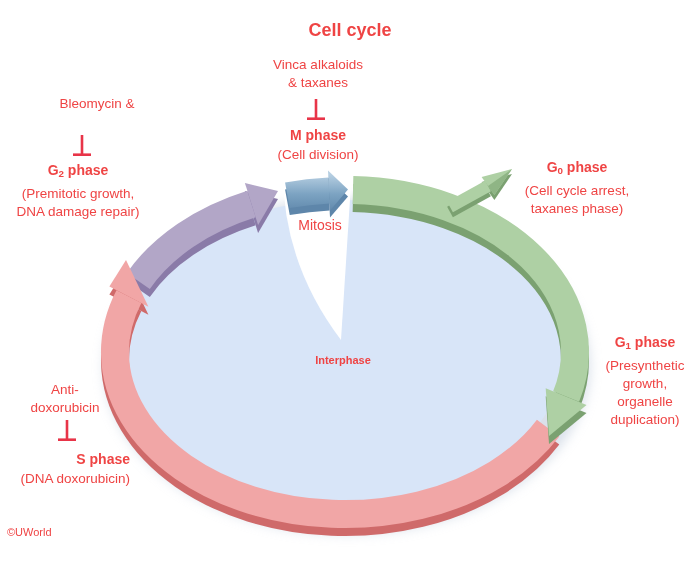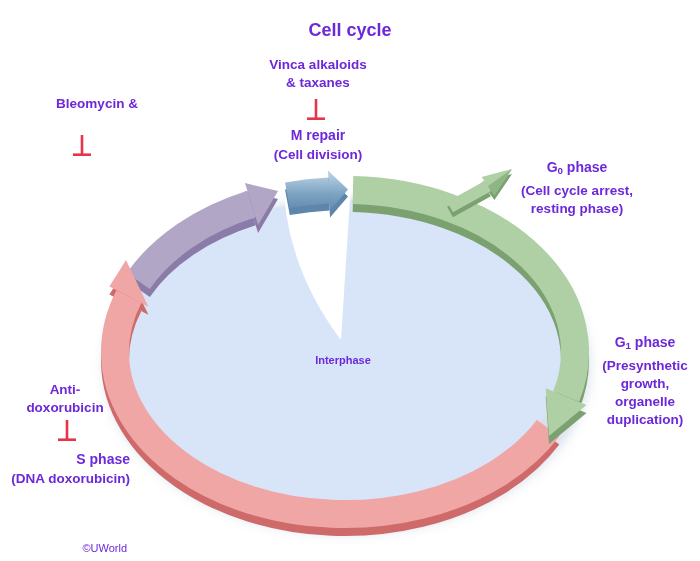--- a/index.html
+++ b/index.html
@@ -1,22 +1,22 @@
 <!DOCTYPE html>
 <html><head>
 <meta charset="utf-8">
 <style>
   html,body{margin:0;padding:0;background:#ffffff;}
   .stage{
     position:relative;width:700px;height:561px;background:#ffffff;overflow:hidden;
     font-family:"Liberation Sans","DejaVu Sans",sans-serif;color:#141414;
   }
   .stage svg.diagram{position:absolute;left:0;top:0;}
-  .lbl{position:absolute;font-size:13.5px;line-height:18px;text-align:center;color:#6d28d9;}
-  .lbl .line{white-space:nowrap;font-weight:bold;}
+  .lbl{position:absolute;font-size:13.5px;line-height:18px;text-align:center;color:#ef4444;}
+  .lbl .line{white-space:nowrap;}
   .phase-name{font-size:14px;font-weight:bold;margin-bottom:2px;white-space:nowrap;}
   .title{font-size:18px;font-weight:bold;line-height:22px;}
   .mitosis{font-size:14px;}
   .interphase{font-size:11px;font-weight:bold;}
   .copyright{font-size:11px;line-height:13px;text-align:left;}
   sub.ph{font-size:0.7em;vertical-align:-0.22em;font-weight:bold;}
   .inhibit{position:absolute;}
 </style>
 </head>
 <body>
@@ -94,38 +94,43 @@
     <div class="line">Vinca alkaloids</div>
     <div class="line">&amp; taxanes</div>
   </div>
   <svg class="inhibit" style="left:305px;top:97px;" width="22" height="26" viewBox="0 0 22 26">
     <g fill="none" stroke-width="2.6" stroke="#e83448">
       <line x1="11" y1="2" x2="11" y2="21"></line>
       <line x1="2" y1="21.7" x2="20" y2="21.7"></line>
     </g>
   </svg>
   <div class="lbl" style="left:238px;top:126px;width:160px;">
-    <div class="phase-name">M repair</div>
+    <div class="phase-name">M phase</div>
     <div class="line">(Cell division)</div>
   </div>
 
   <div class="lbl" style="left:17px;top:95px;width:160px;text-align:center;">
     <div class="line">Bleomycin &amp;</div>
   </div>
   <svg class="inhibit" style="left:71px;top:133px;" width="22" height="26" viewBox="0 0 22 26">
     <g fill="none" stroke-width="2.6" stroke="#e83448">
       <line x1="11" y1="2" x2="11" y2="21"></line>
       <line x1="2" y1="21.7" x2="20" y2="21.7"></line>
     </g>
   </svg>
+  <div class="lbl" style="left:0px;top:161px;width:156px;">
+    <div class="phase-name"><span>G</span><sub class="ph">2</sub><span> phase</span></div>
+    <div class="line">(Premitotic growth,</div>
+    <div class="line">DNA damage repair)</div>
+  </div>
 
   <div class="lbl" style="left:497px;top:158px;width:160px;">
     <div class="phase-name"><span>G</span><sub class="ph">0</sub><span> phase</span></div>
     <div class="line">(Cell cycle arrest,</div>
-    <div class="line">resting phase)</div>
+    <div class="line">taxanes phase)</div>
   </div>
 
   <div class="lbl" style="left:587px;top:333px;width:116px;">
     <div class="phase-name"><span>G</span><sub class="ph">1</sub><span> phase</span></div>
     <div class="line">(Presynthetic</div>
     <div class="line">growth,</div>
     <div class="line">organelle</div>
     <div class="line">duplication)</div>
   </div>
 
@@ -137,17 +142,18 @@
     <g fill="none" stroke-width="2.6" stroke="#e83448">
       <line x1="11" y1="2" x2="11" y2="21"></line>
       <line x1="2" y1="21.7" x2="20" y2="21.7"></line>
     </g>
   </svg>
   <div class="lbl" style="left:4px;top:450px;width:126px;text-align:right;">
     <div class="phase-name">S phase</div>
     <div class="line">(DNA doxorubicin)</div>
   </div>
 
+  <div class="lbl mitosis" style="left:270px;top:216px;width:100px;">Mitosis</div>
   <div class="lbl interphase" style="left:283px;top:351px;width:120px;">Interphase</div>
 
-  <div class="lbl copyright" style="left:7px;top:542px;width:120px;text-align:right;">©UWorld</div>
+  <div class="lbl copyright" style="left:7px;top:526px;width:120px;">©UWorld</div>
 
 </div>
 
 </body></html>

